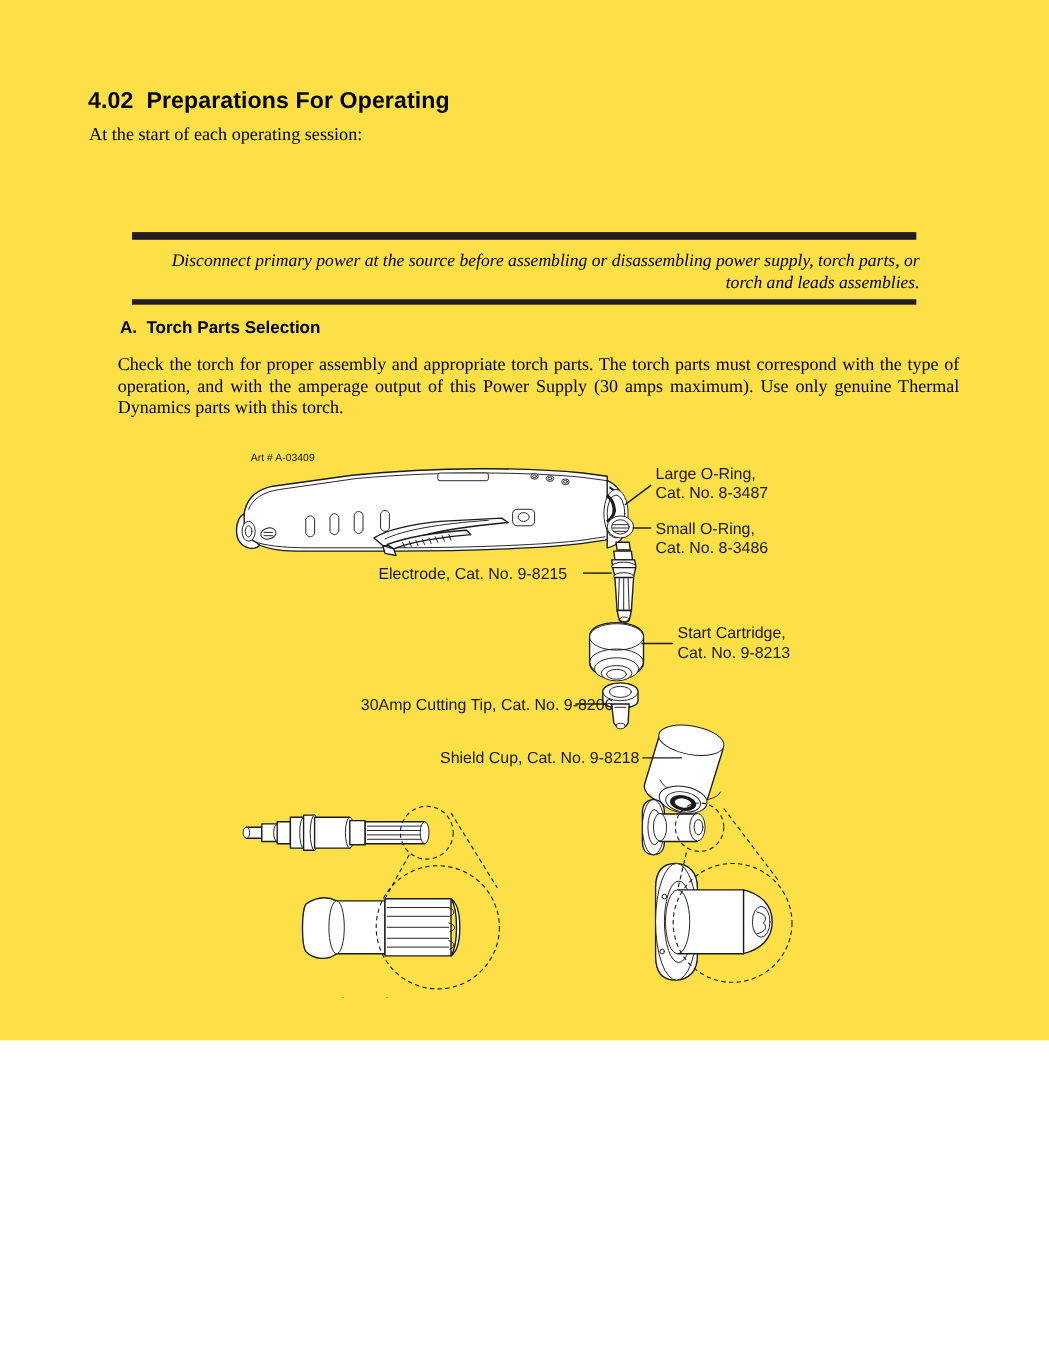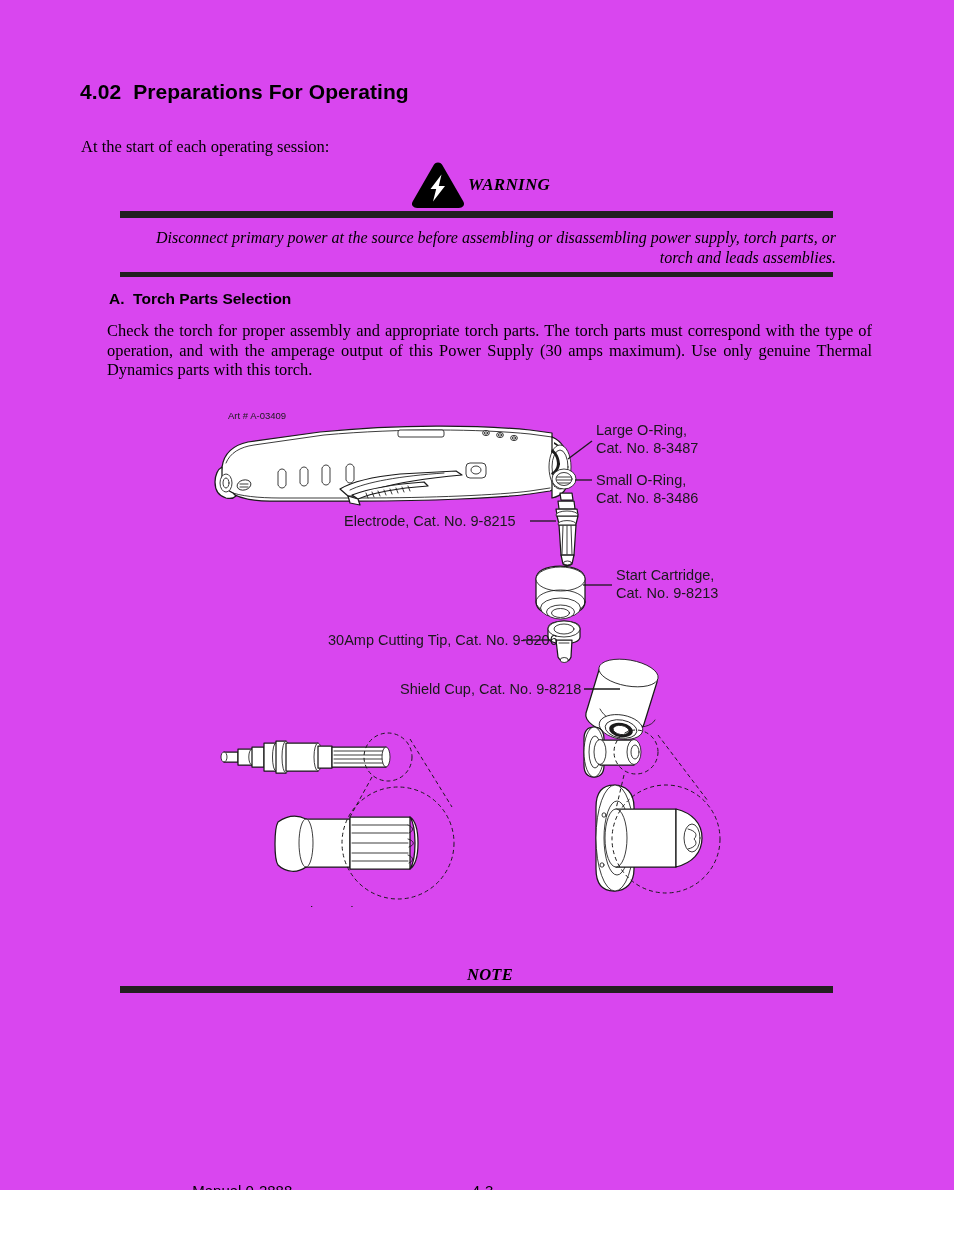--- a/index.html
+++ b/index.html
@@ -3,43 +3,43 @@
 <meta charset="utf-8">
 <style>
   html, body {
     margin: 0;
     padding: 0;
     background: #ffffff;
   }
   .page {
     position: relative;
     width: 954px;
-    height: 1190px;
-    background: #d946ef;
+    height: 946px;
+    background: #fde047;
     font-family: "Liberation Serif", serif;
     color: #000000;
     overflow: hidden;
     text-decoration: underline;
   }
 
   
   .section-heading {
     position: absolute;
     left: 80px;
     top: 80px;
     font-family: "Liberation Sans", sans-serif;
     font-weight: bold;
     font-size: 21px;
     letter-spacing: 0.1px;
     white-space: pre;
   }
   .intro-line {
     position: absolute;
     left: 81px;
-    top: 137px;
+    top: 112px;
     font-family: "Liberation Serif", serif;
     font-size: 16.5px;
   }
 
   
   .warn-badge {
     position: absolute;
     left: 410px;
     top: 160px;
     width: 230px;
@@ -150,27 +150,20 @@
 </style>
 </head>
 <body>
 
 <div class="page">
 
   <div class="section-heading">4.02  Preparations For Operating</div>
 
   <div class="intro-line">At the start of each operating session:</div>
 
-  <div class="warn-badge">
-    <svg class="warn-tri" viewBox="0 0 56 50">
-      <path d="M28 2.5 C30.2 2.5 31.6 3.8 32.6 5.5 L53.2 41.2 C54.2 43 54.4 44.6 53.3 46.1 C52.3 47.5 50.8 47.9 48.8 47.9 L7.2 47.9 C5.2 47.9 3.7 47.5 2.7 46.1 C1.6 44.6 1.8 43 2.8 41.2 L23.4 5.5 C24.4 3.8 25.8 2.5 28 2.5 Z" fill="#000000"></path>
-      <path d="M31.5 14.5 L20.5 29.0 L26.2 29.0 L23.0 41.5 L35.0 26.0 L28.8 26.0 L31.5 14.5 Z" fill="#ffffff"></path>
-    </svg>
-    <span class="warn-word">WARNING</span>
-  </div>
 
   <div class="rule thick" style="top:211px;"></div>
 
   <div class="warn-body">Disconnect primary power at the source before assembling or disassembling power supply, torch parts, or torch and leads assemblies.</div>
 
   <div class="rule med" style="top:272px;"></div>
 
   <div class="sub-heading">A.  Torch Parts Selection</div>
 
   <div class="body-para">Check the torch for proper assembly and appropriate torch parts.  The torch parts must correspond with the type of operation, and with the amperage output of this Power Supply (30 amps maximum).  Use only genuine Thermal Dynamics parts with this torch.</div>

